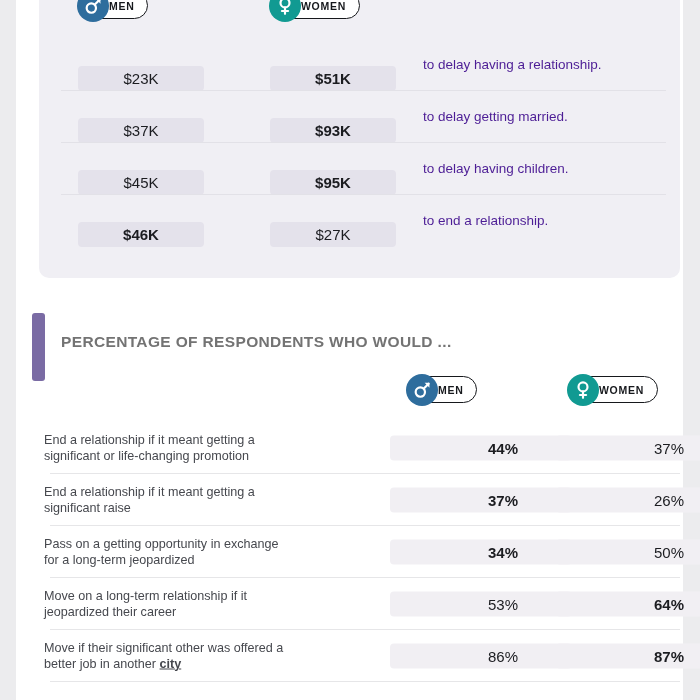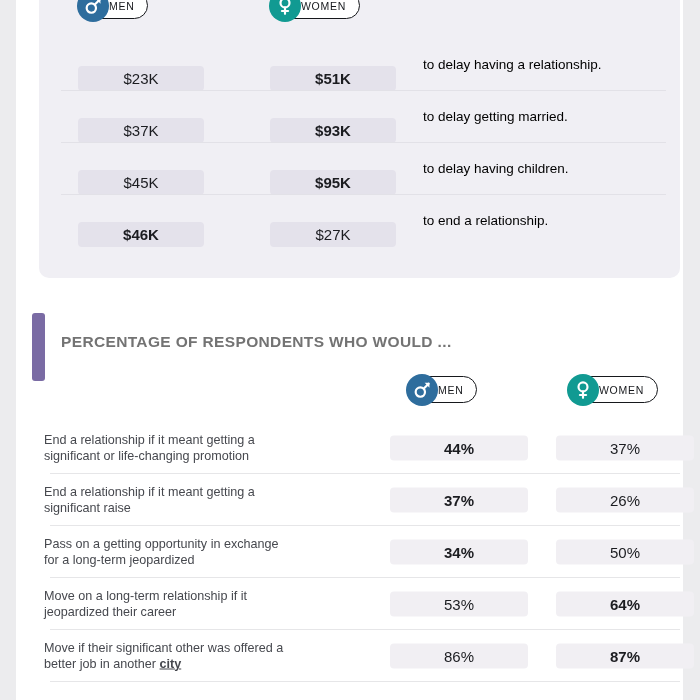--- a/index.html
+++ b/index.html
@@ -71,21 +71,21 @@
     height: 32px;
     border-radius: 50%;
     display: flex;
     align-items: center;
     justify-content: center;
   }
   .gbadge .gdot.male   { background: #2e6d9d; }
   .gbadge .gdot.female { background: #119a92; }
   .gbadge .glabel {
     font-size: 10.5px;
-    font-weight: 400;
+    font-weight: 700;
     letter-spacing: 0.7px;
     color: #16181c;
     white-space: nowrap;
   }
 
   
   .money-rows {
     position: absolute;
     left: 0;
     top: 108px;
@@ -117,21 +117,21 @@
     color: #1b1c20;
     margin-top: 28px;
   }
   .mpill.men   { position: absolute; left: 39px;  width: 126px; }
   .mpill.women { position: absolute; left: 231px; width: 126px; }
   .mpill.bold  { font-weight: 700; }
   .mdesc {
     position: absolute;
     left: 384px;
     font-size: 13.5px;
-    color: #000000;
+    color: #4c1d95;
     white-space: nowrap;
   }
 
   
   .pct-section {
     position: absolute;
     left: 16px;
     top: 300px;
     width: 667px;
   }
@@ -205,20 +205,21 @@
     top: 50%;
     transform: translateY(-50%);
     height: 25px;
     border-radius: 4px;
     background: #f1eff3;
     display: flex;
     align-items: center;
     justify-content: center;
     font-size: 15px;
     color: #1b1c20;
+    padding-left: 44px;
   }
   .ppill.men   { left: 358px; width: 138px; }
   .ppill.women { left: 524px; width: 138px; }
   .ppill.bold  { font-weight: 700; }
 </style>
 </head>
 <body>
 
 <div id="page">
   <div class="article-column">

